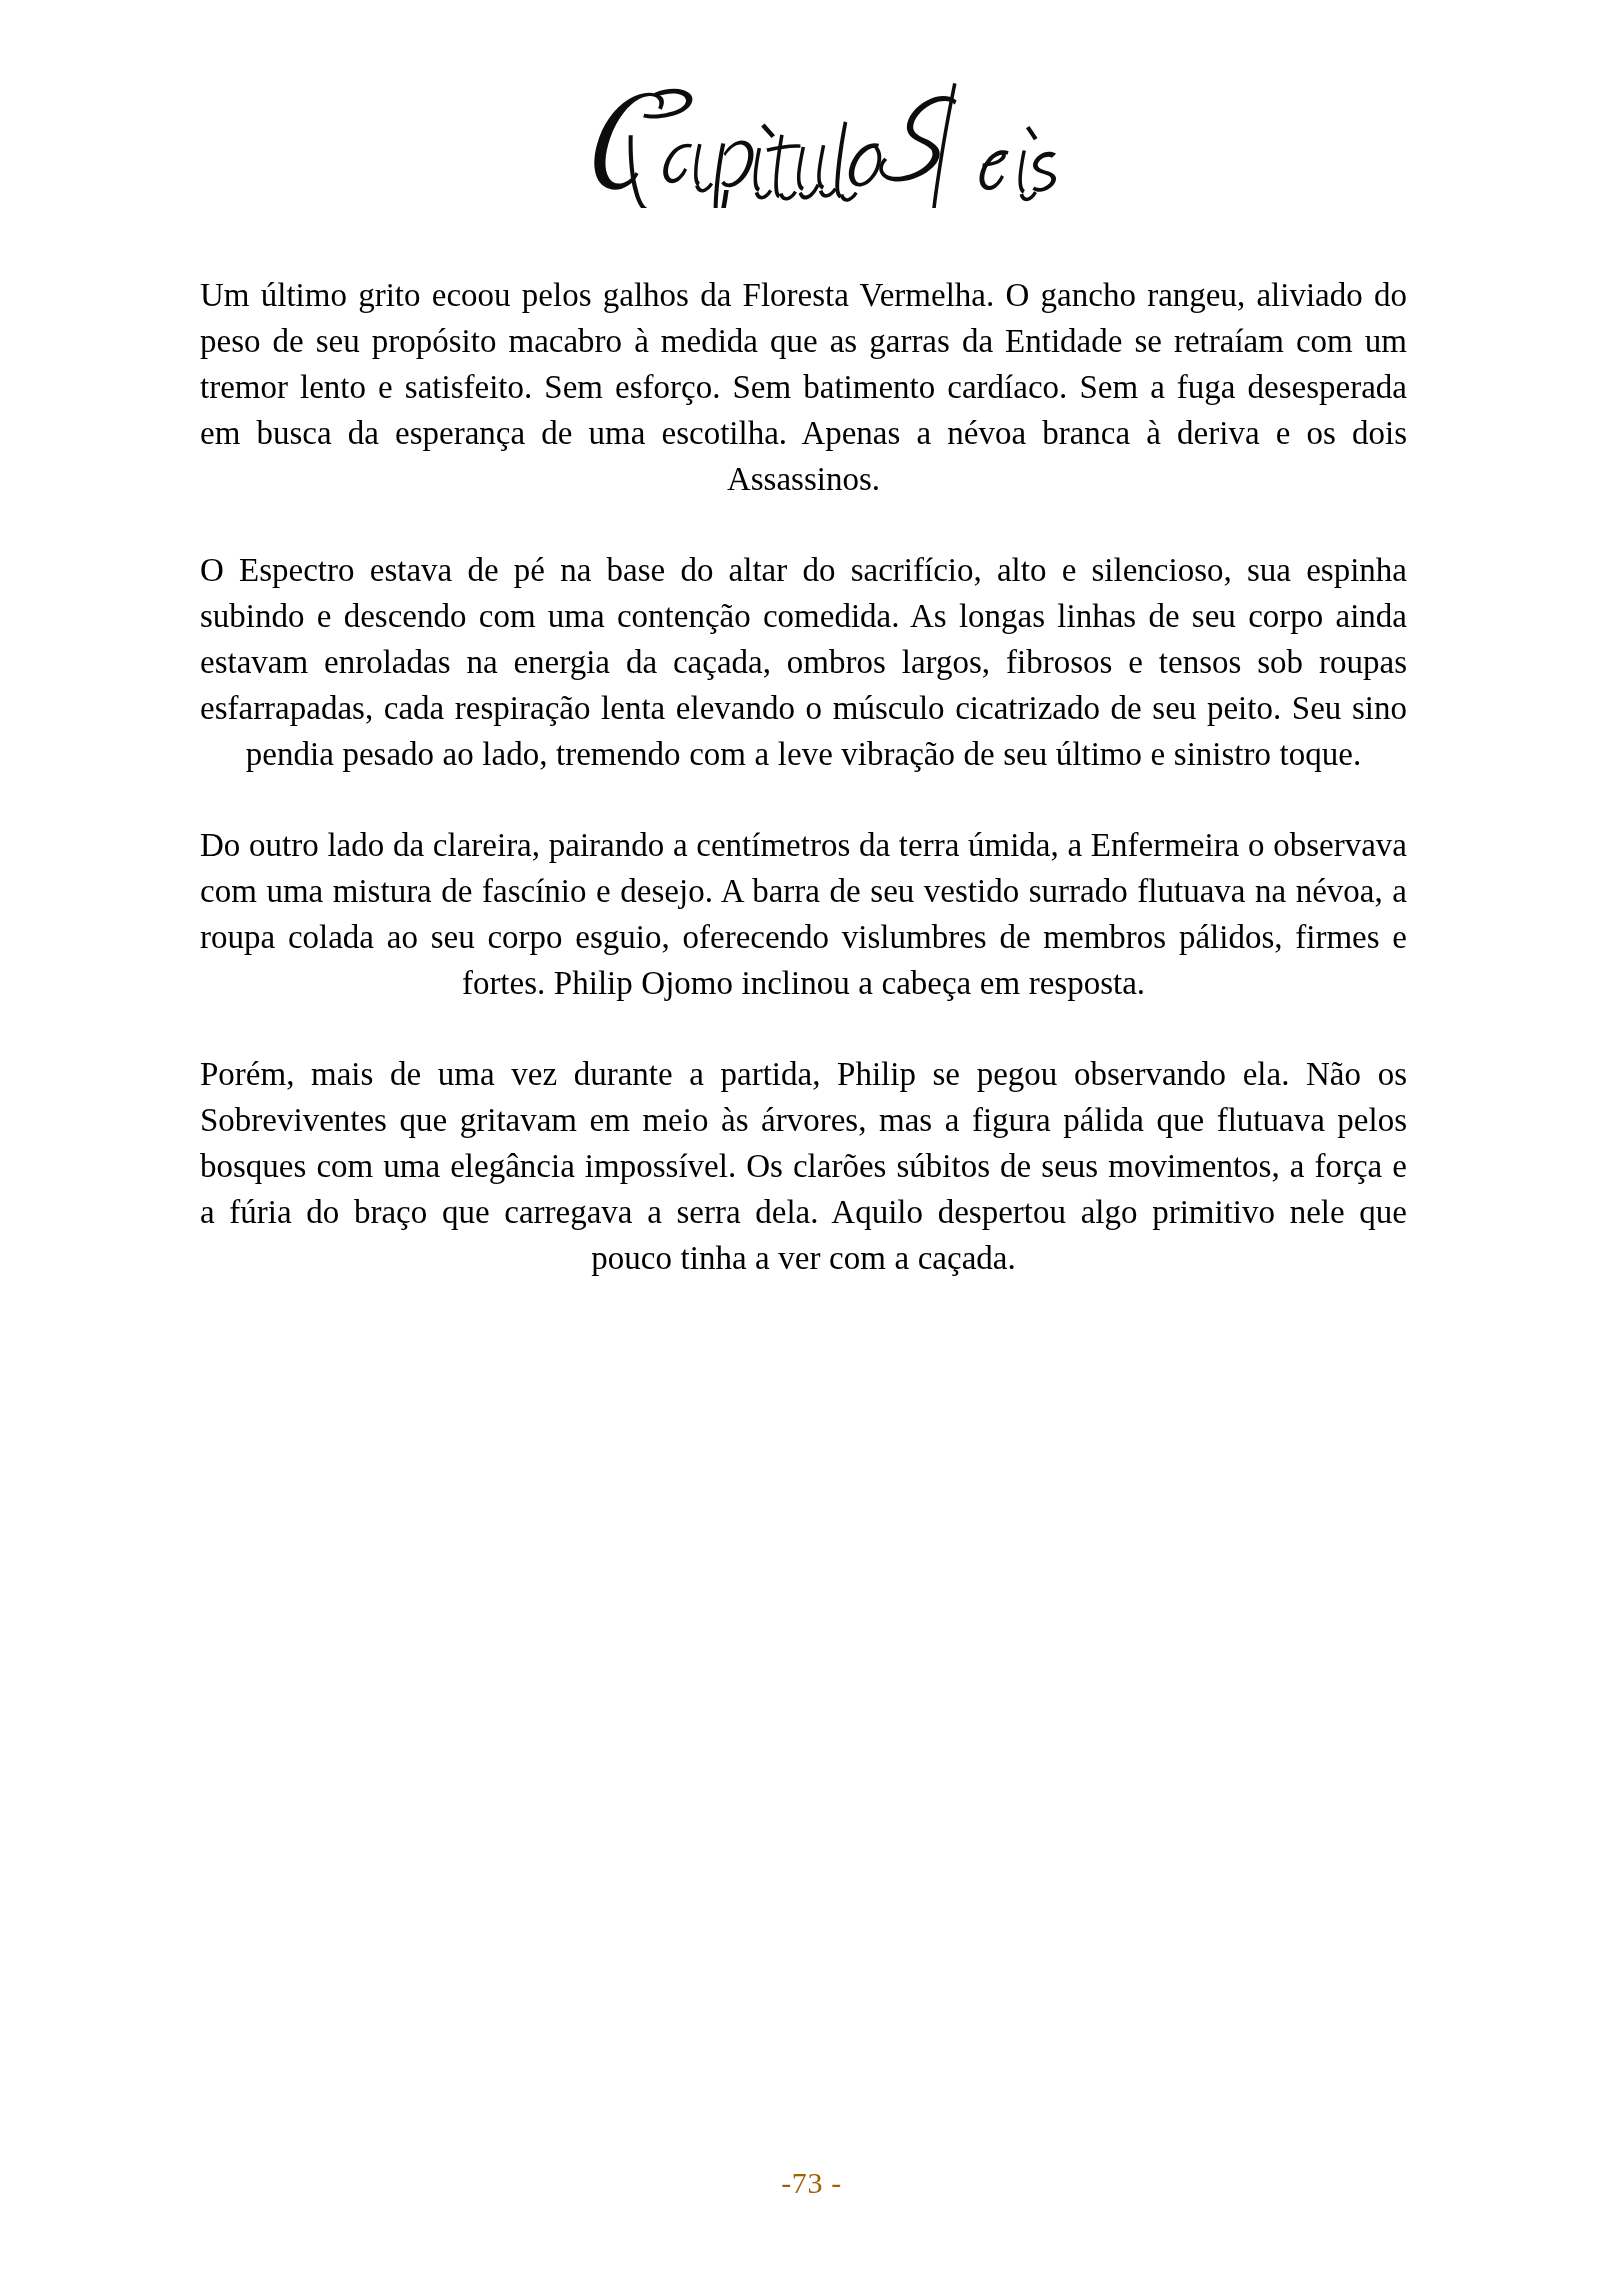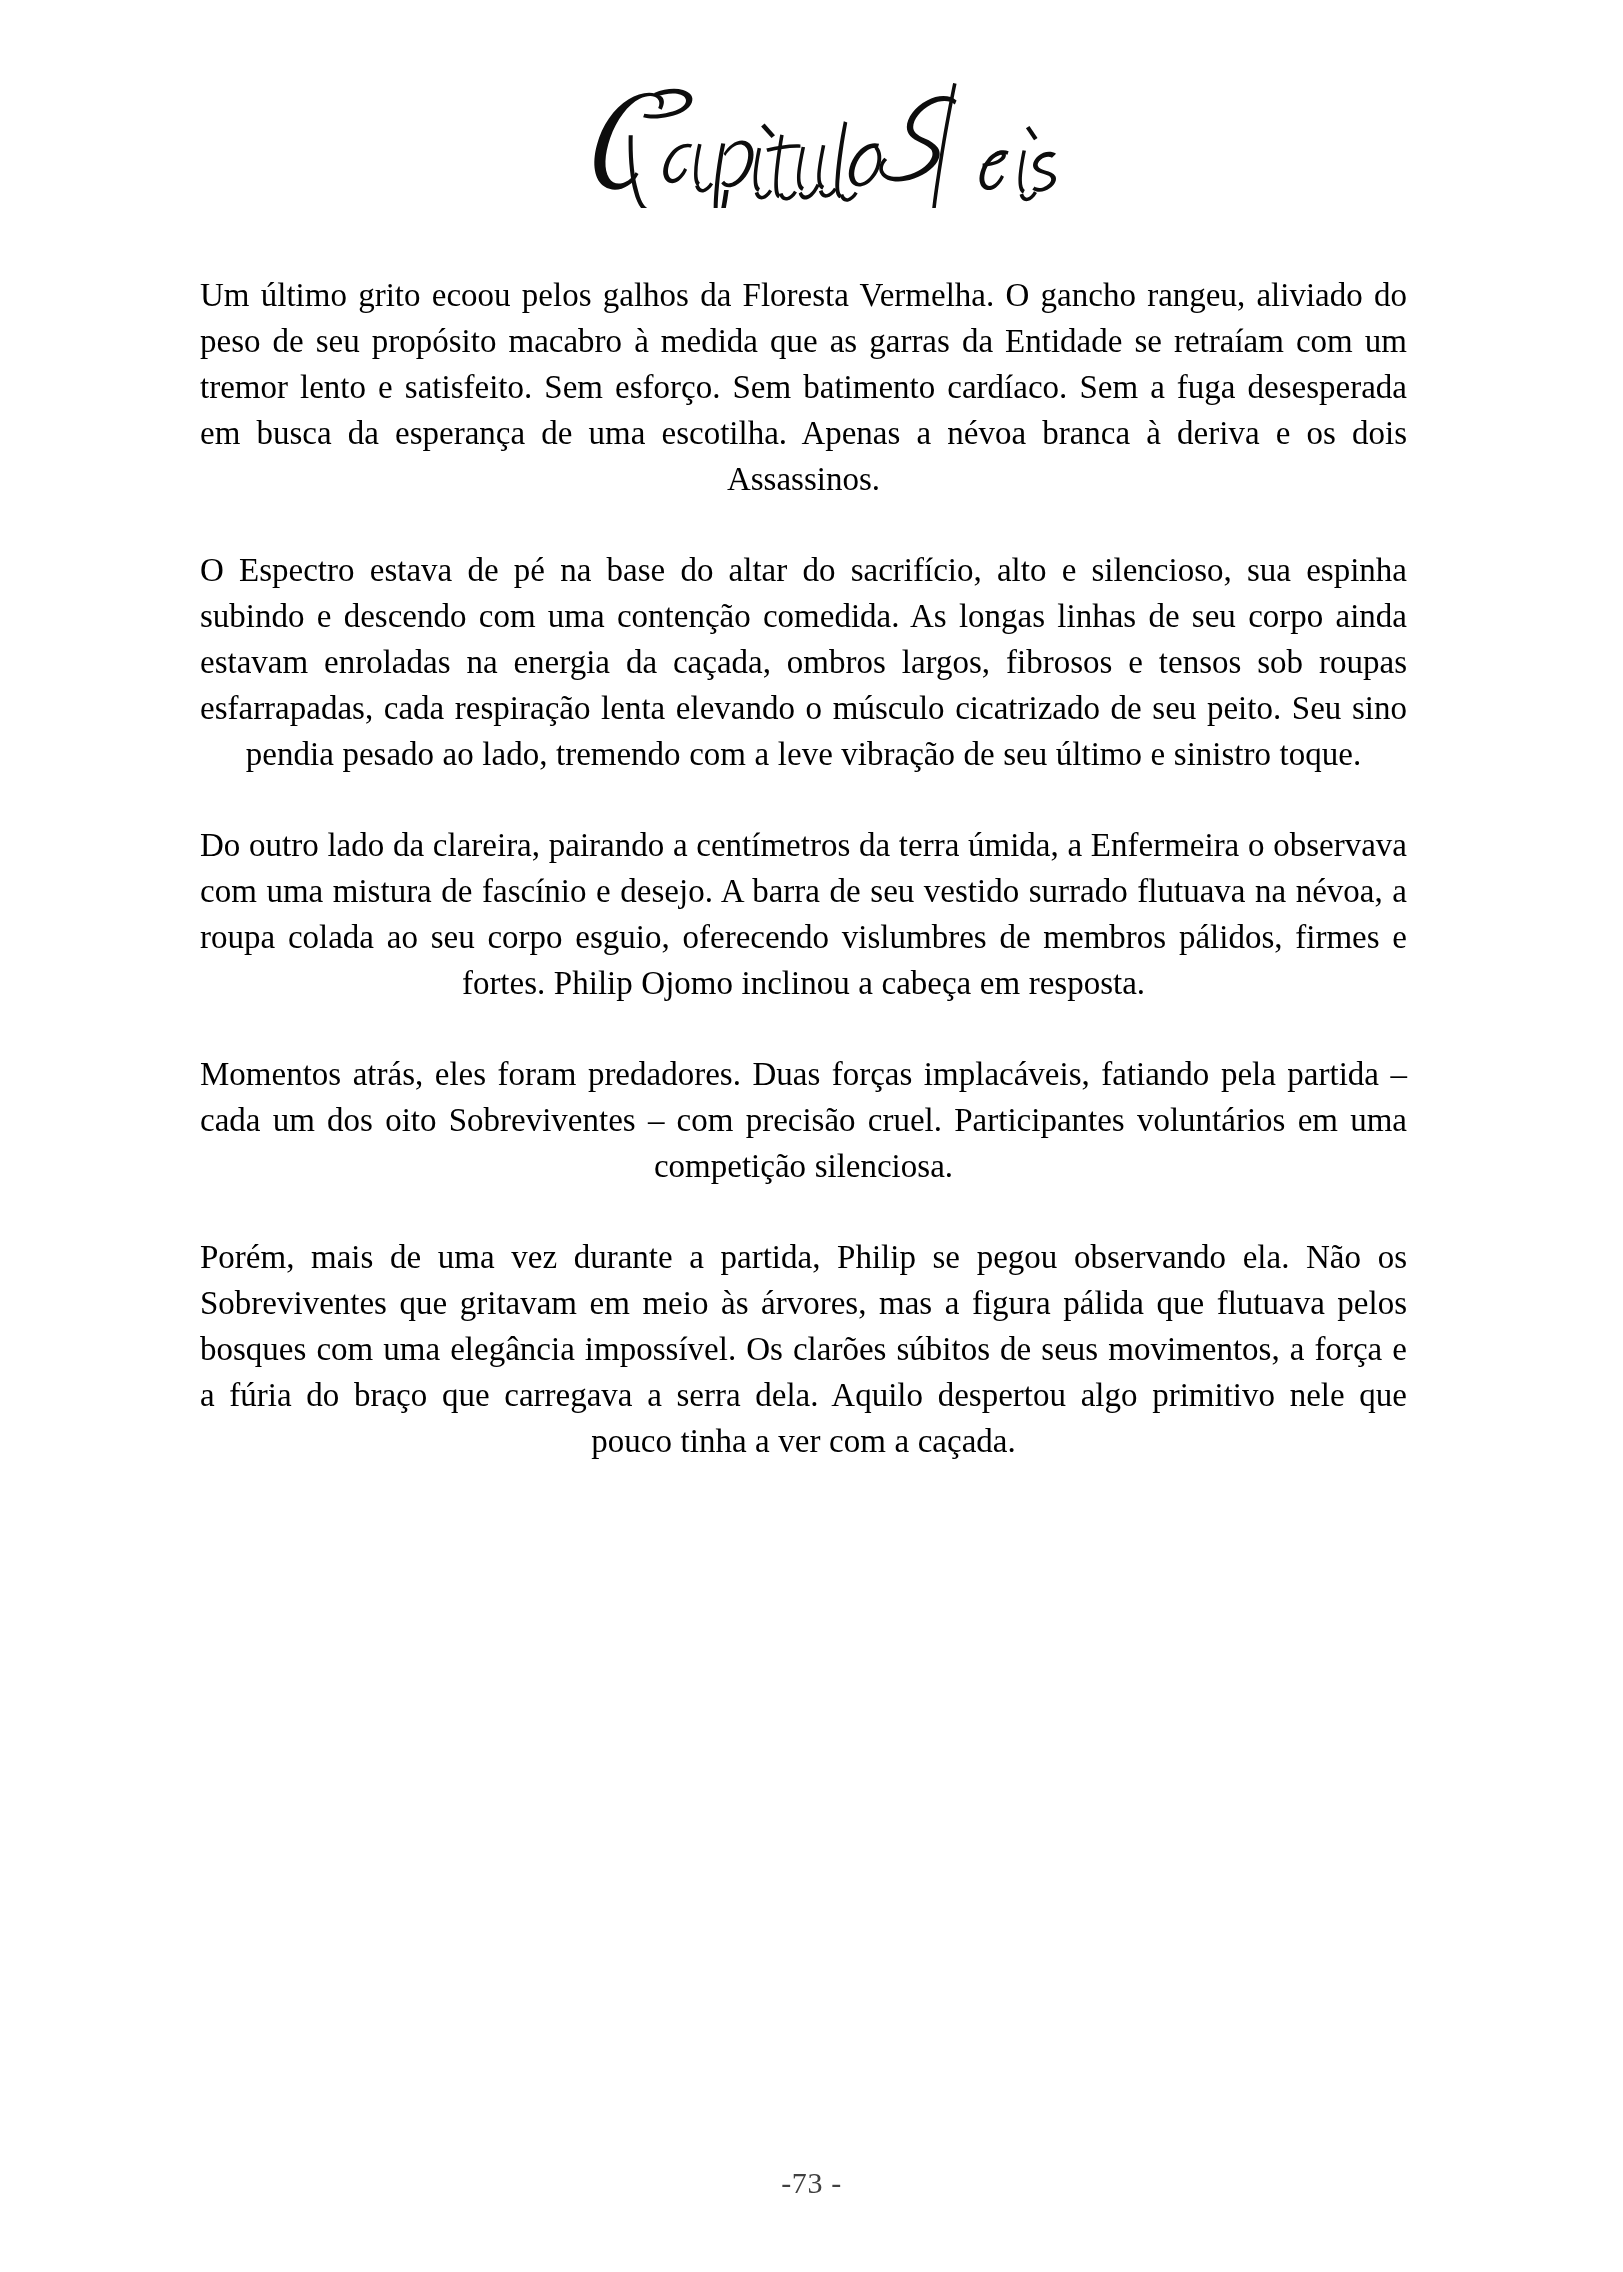--- a/index.html
+++ b/index.html
@@ -61,21 +61,21 @@
     position: absolute;
     left: 0;
     top: 2165px;
     width: 1623px;
     text-align: center;
   }
   .page-number {
     font-family: "Liberation Serif", "DejaVu Serif", serif;
     font-size: 30px;
     line-height: 35px;
-    color: #404040;
+    color: #a16207;
     letter-spacing: 0.02em;
   }
 </style>
 </head>
 <body>
 
 <div class="page">
 
   <div class="chapter-title">
     <svg viewBox="0 0 900 230" xmlns="http://www.w3.org/2000/svg" aria-hidden="true">
@@ -124,21 +124,20 @@
         <path d="M872 136c-9-6-22-4-31 4-8 7-11 16-7 22 3 5 9 7 17 9 7 2 11 4 12 7 2 4-1 9-7 13-7 5-16 6-21 2l-4 5c8 6 21 5 30-2 9-6 13-15 10-21-3-5-9-8-18-10-7-2-11-4-12-7-2-3 0-8 5-12 6-5 14-6 19-3z"></path>
       </g>
     </svg>
 
   </div>
 
   <div class="body-block">
     <p class="para">Um último grito ecoou pelos galhos da Floresta Vermelha. O gancho rangeu, aliviado do peso de seu propósito macabro à medida que as garras da Entidade se retraíam com um tremor lento e satisfeito. Sem esforço. Sem batimento cardíaco. Sem a fuga desesperada em busca da esperança de uma escotilha. Apenas a névoa branca à deriva e os dois Assassinos.</p>
     <p class="para">O Espectro estava de pé na base do altar do sacrifício, alto e silencioso, sua espinha subindo e descendo com uma contenção comedida. As longas linhas de seu corpo ainda estavam enroladas na energia da caçada, ombros largos, fibrosos e tensos sob roupas esfarrapadas, cada respiração lenta elevando o músculo cicatrizado de seu peito. Seu sino pendia pesado ao lado, tremendo com a leve vibração de seu último e sinistro toque.</p>
     <p class="para">Do outro lado da clareira, pairando a centímetros da terra úmida, a Enfermeira o observava com uma mistura de fascínio e desejo. A barra de seu vestido surrado flutuava na névoa, a roupa colada ao seu corpo esguio, oferecendo vislumbres de membros pálidos, firmes e fortes. Philip Ojomo inclinou a cabeça em resposta.</p>
-    <p class="para">Momentos atrás, eles foram predadores. Duas forças implacáveis, fatiando pela partida – cada um dos oito Sobreviventes – com precisão cruel. Participantes voluntários em uma competição silenciosa.</p>
     <p class="para">Porém, mais de uma vez durante a partida, Philip se pegou observando ela. Não os Sobreviventes que gritavam em meio às árvores, mas a figura pálida que flutuava pelos bosques com uma elegância impossível. Os clarões súbitos de seus movimentos, a força e a fúria do braço que carregava a serra dela. Aquilo despertou algo primitivo nele que pouco tinha a ver com a caçada.</p>
   </div>
 
   <div class="page-footer">
     <span class="page-number">-73 -</span>
   </div>
 
 </div>
 
 

